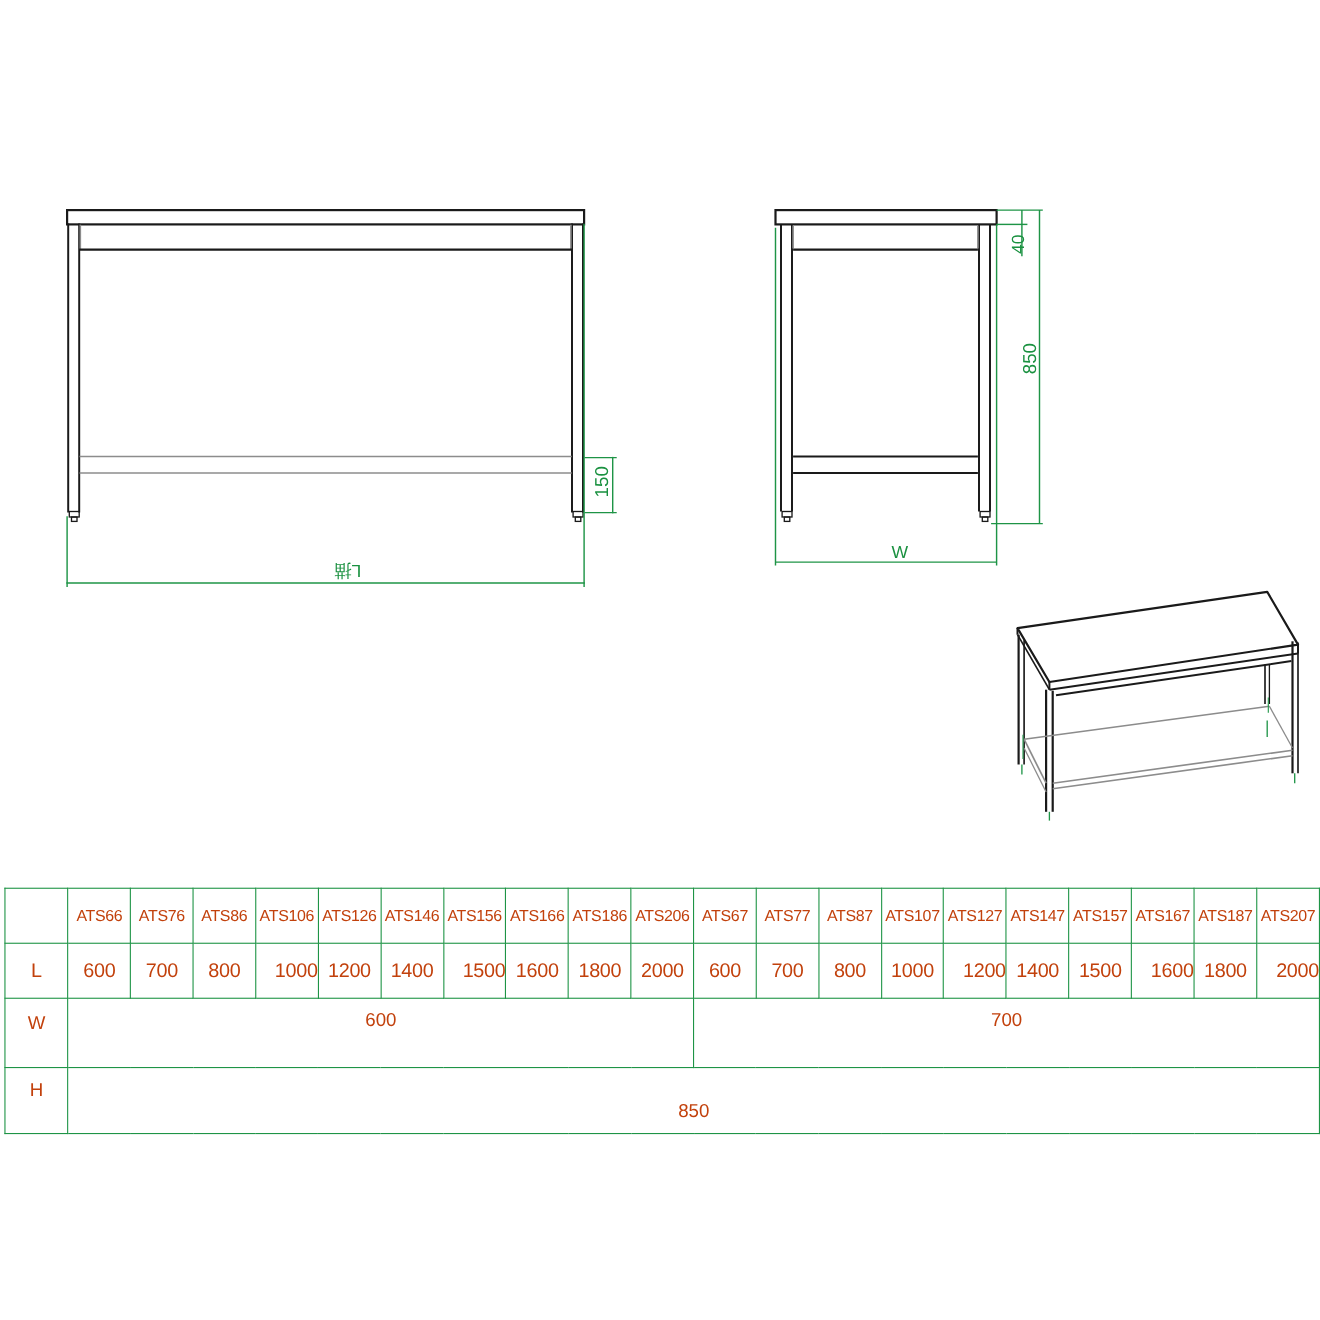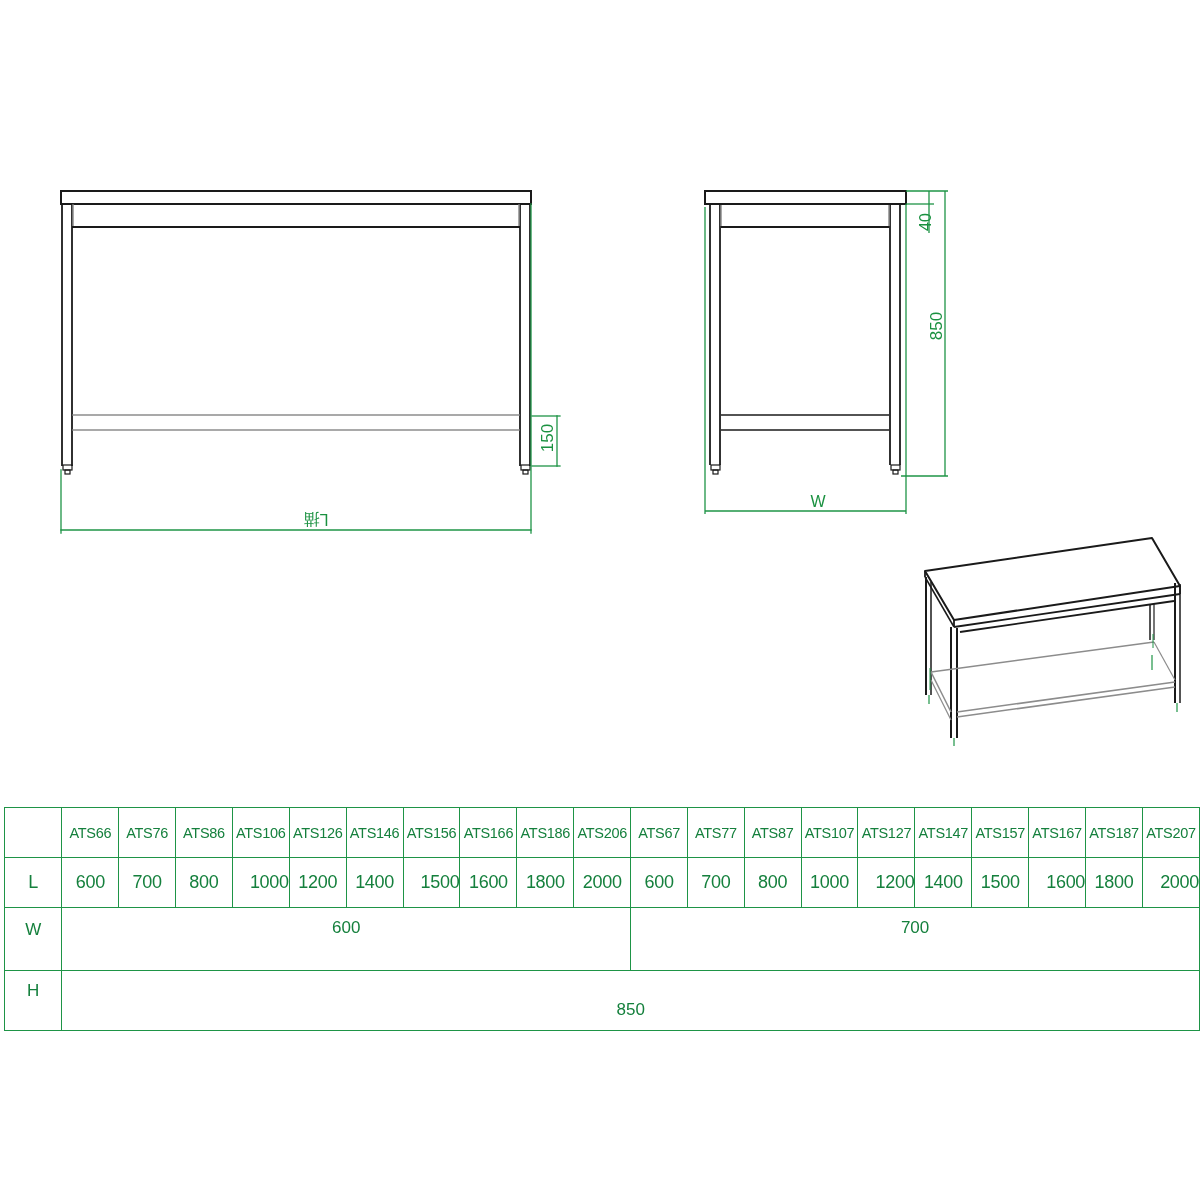--- a/index.html
+++ b/index.html
@@ -1,21 +1,21 @@
 <!DOCTYPE html>
 <html><head>
 <meta charset="utf-8">
 <style>
   html, body { margin: 0; padding: 0; background: #ffffff; }
   body { width: 1200px; height: 1200px; position: relative; overflow: hidden;
          font-family: "Liberation Sans", "DejaVu Sans", sans-serif; }
   .drawing { position: absolute; left: 0; top: 0; width: 1200px; height: 800px; }
   .dim-text { fill: #1a9140; font-family: "Liberation Sans", "DejaVu Sans", sans-serif; }
   .spec-table { position: absolute; left: 4px; top: 807px; border-collapse: collapse;
-                table-layout: fixed; color: #15803d; }
+                table-layout: fixed; color: #c2410c; }
   .spec-table td { border: 1.5px solid #1e9446; padding: 0; text-align: center;
                    font-size: 18px; white-space: nowrap; overflow: hidden; }
   .spec-table tr.hdr td { height: 49px; font-size: 14.5px; vertical-align: middle; padding-top: 0; }
   .spec-table tr.lrow td { height: 49px; font-size: 18px; }
   .spec-table tr.wrow td { height: 50px; font-size: 17px; vertical-align: top; padding-top: 10px; }
   .spec-table tr.hrow td { height: 49px; font-size: 17px; }
   .spec-table td.rowlabel { width: 57px; font-size: 16px; }
   .spec-table tr.wrow td.rowlabel { vertical-align: top; padding-top: 12px; }
   .spec-table tr.hrow td.rowlabel { vertical-align: top; padding-top: 10px; }
   .spec-table td.col { width: 56px; letter-spacing: -0.3px; }

